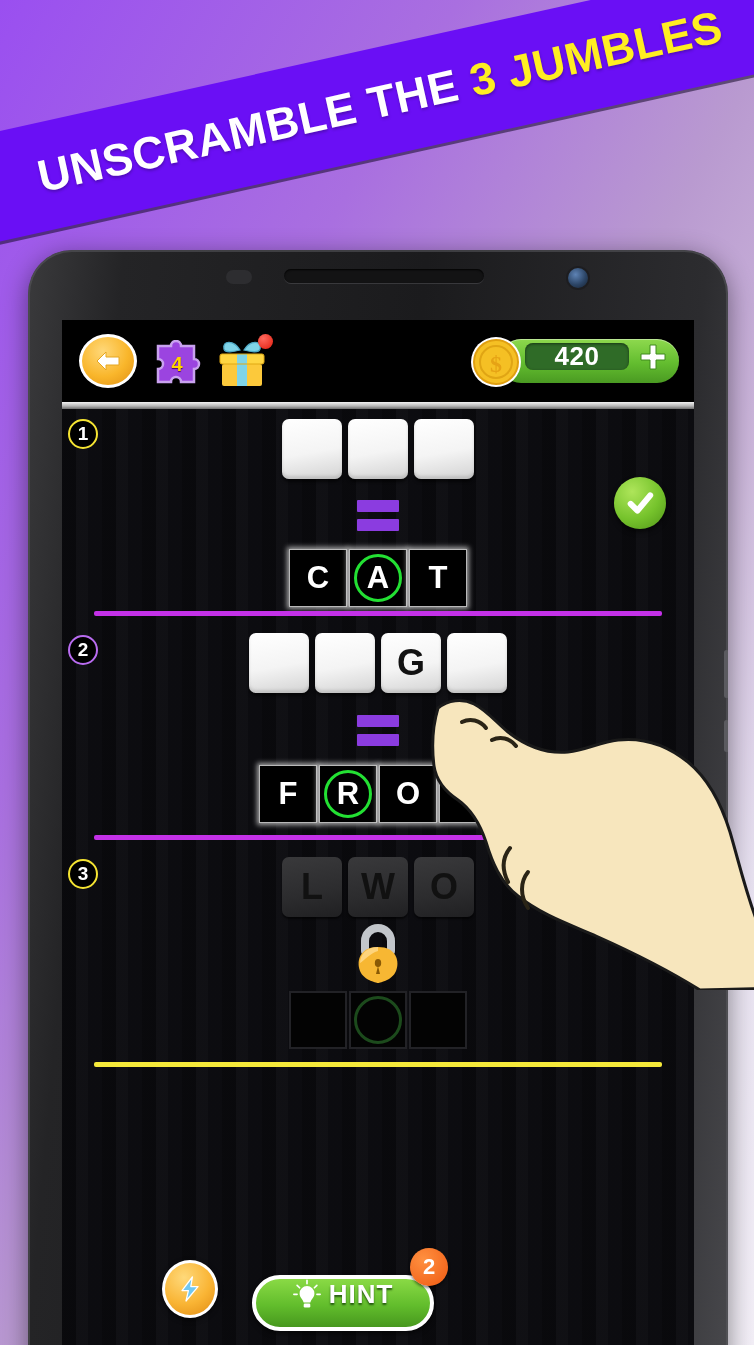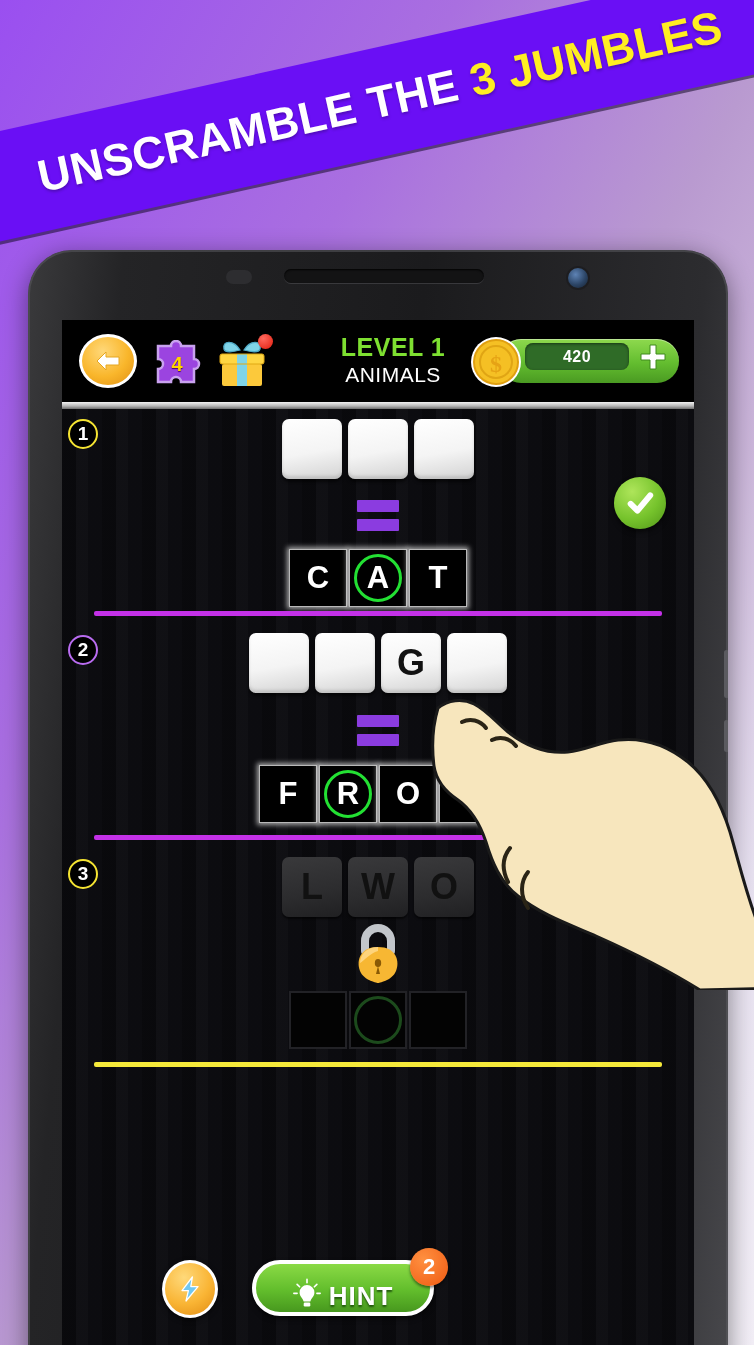--- a/index.html
+++ b/index.html
@@ -111,21 +111,21 @@
   .coin-pill{
     position:absolute;left:32px;top:5px;width:180px;height:44px;border-radius:22px;
     background:linear-gradient(180deg,#8ed94e 0%,#63bd2f 55%,#4a9a22 100%);
     box-shadow:inset 0 1px 0 rgba(255,255,255,.4);
   }
   .coin-inner{
     position:absolute;left:58px;top:9px;width:104px;height:27px;border-radius:8px;
     background:#2f6b27;box-shadow:inset 0 1px 3px rgba(0,0,0,.5);
     display:flex;align-items:center;justify-content:center;
   }
-  .coin-count{color:#fff;font-size:16px;font-weight:bold;letter-spacing:.5px;}
+  .coin-count{color:#fff;font-size:26px;font-weight:bold;letter-spacing:.5px;}
   .coin-plus{position:absolute;left:170px;top:8px;width:32px;height:30px;}
   .coin-circle{position:absolute;left:0;top:0;width:58px;height:55px;}
 
   
   .row{position:absolute;left:0;width:632px;}
   .row1{top:89px;height:210px;}
   .row2{top:305px;height:218px;}
   .row3{top:529px;height:200px;}
 
   .row-num{
@@ -183,24 +183,24 @@
   
   .bottombar{position:absolute;left:0;top:920px;width:632px;height:100px;}
   .bolt-btn{
     position:absolute;left:100px;top:20px;width:56px;height:58px;border-radius:50%;
     background:radial-gradient(circle at 38% 28%,#ffd97a 0%,#f9b434 55%,#e08a12 100%);
     border:3px solid #fff;box-sizing:border-box;
     display:flex;align-items:center;justify-content:center;
     box-shadow:0 2px 5px rgba(0,0,0,.6);
   }
   .hint-btn{
-    position:absolute;left:190px;top:20px;width:182px;height:56px;border-radius:28px;
+    position:absolute;left:190px;top:35px;width:182px;height:56px;border-radius:28px;
     background:linear-gradient(180deg,#8ada45 0%,#62bd2c 55%,#47981e 100%);
     border:4px solid #fff;box-sizing:border-box;
-    display:flex;align-items:flex-end;justify-content:center;gap:8px;
+    display:flex;align-items:flex-start;justify-content:center;gap:8px;
     box-shadow:0 3px 5px rgba(0,0,0,.55);
   }
   .hint-label{
     color:#fff;font-size:26px;font-weight:bold;letter-spacing:1px;
     text-shadow:0 2px 2px rgba(25,70,10,.85);
   }
   .hint-badge{
     position:absolute;left:348px;top:8px;width:38px;height:38px;border-radius:50%;
     background:radial-gradient(circle at 35% 30%,#ff9040,#ef5a12);
     display:flex;align-items:center;justify-content:center;
@@ -260,24 +260,20 @@
       <svg class="gift-icon" viewBox="0 0 56 54">
         <path d="M26 14 C20 4 8 4 10 13 C11 17 19 16 26 14 Z" fill="#7fd4e8" stroke="#4fa8c4" stroke-width="1.3"></path>
         <path d="M30 14 C36 4 48 4 46 13 C45 17 37 16 30 14 Z" fill="#7fd4e8" stroke="#4fa8c4" stroke-width="1.3"></path>
         <rect x="6" y="18" width="44" height="10" rx="2" fill="#ffd642"></rect>
         <rect x="8" y="28" width="40" height="22" rx="2" fill="#fcc93b"></rect>
         <rect x="23" y="18" width="10" height="32" fill="#7fd4e8"></rect>
         <rect x="6" y="18" width="44" height="10" rx="2" fill="none" stroke="#e0a915" stroke-width="1"></rect>
       </svg>
       <div class="gift-dot"></div>
 
-      <div class="level-block">
-        <div class="level-title">LEVEL 1</div>
-        <div class="level-sub">ANIMALS</div>
-      </div>
 
       <div class="coin-box">
         <div class="coin-pill"></div>
         <div class="coin-inner">
           <span class="coin-count">420</span>
         </div>
         <svg class="coin-plus" viewBox="0 0 32 30">
           <path d="M13 3 h6 v9 h9 v6 h-9 v9 h-6 v-9 h-9 v-6 h9 z" fill="#ffffff" stroke="#3f8a1c" stroke-width="1"></path>
         </svg>
         <svg class="coin-circle" viewBox="0 0 58 55">

